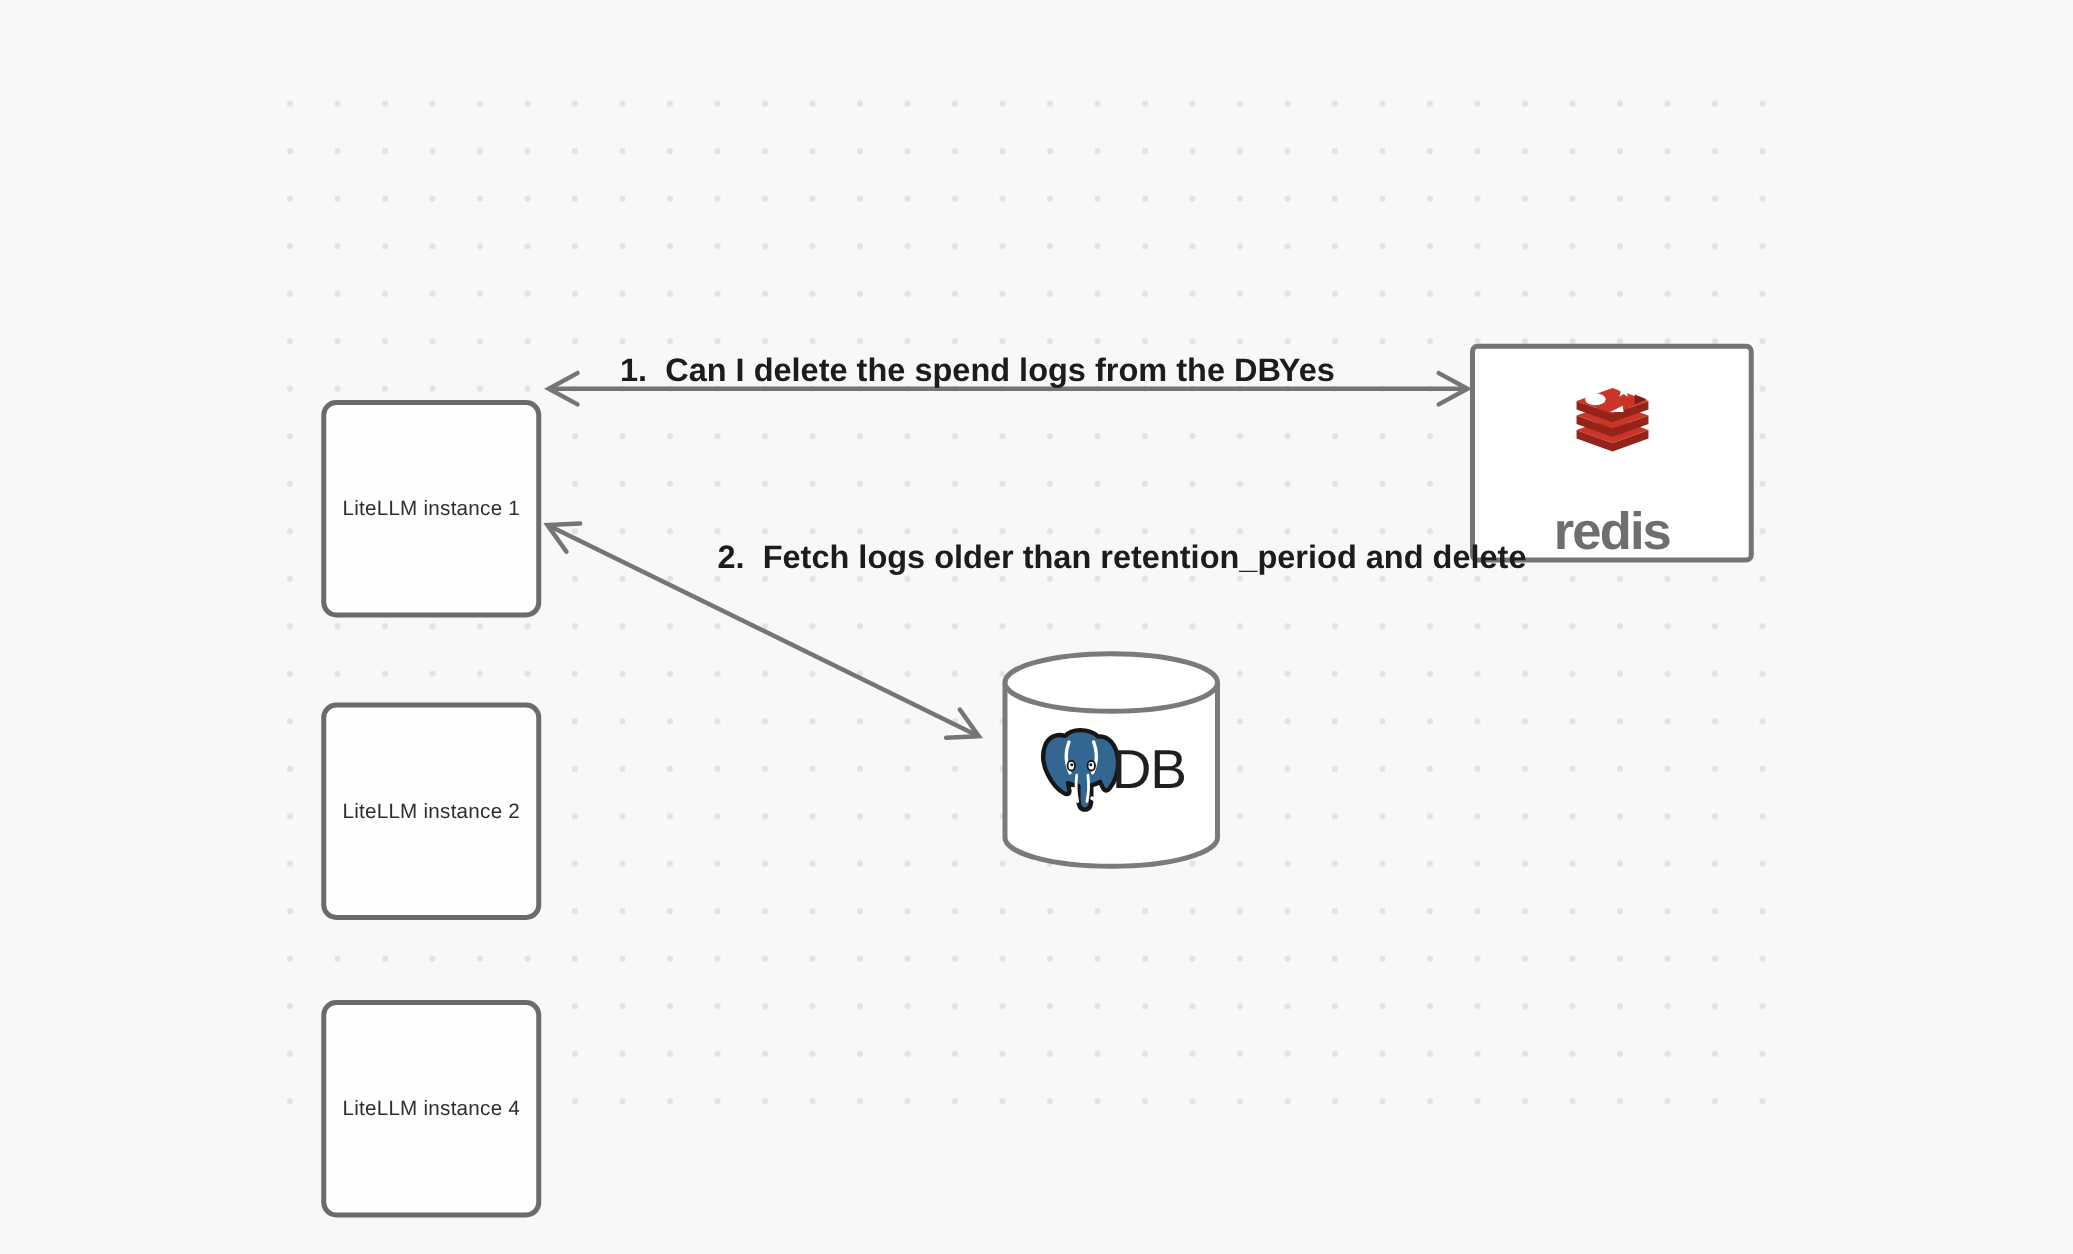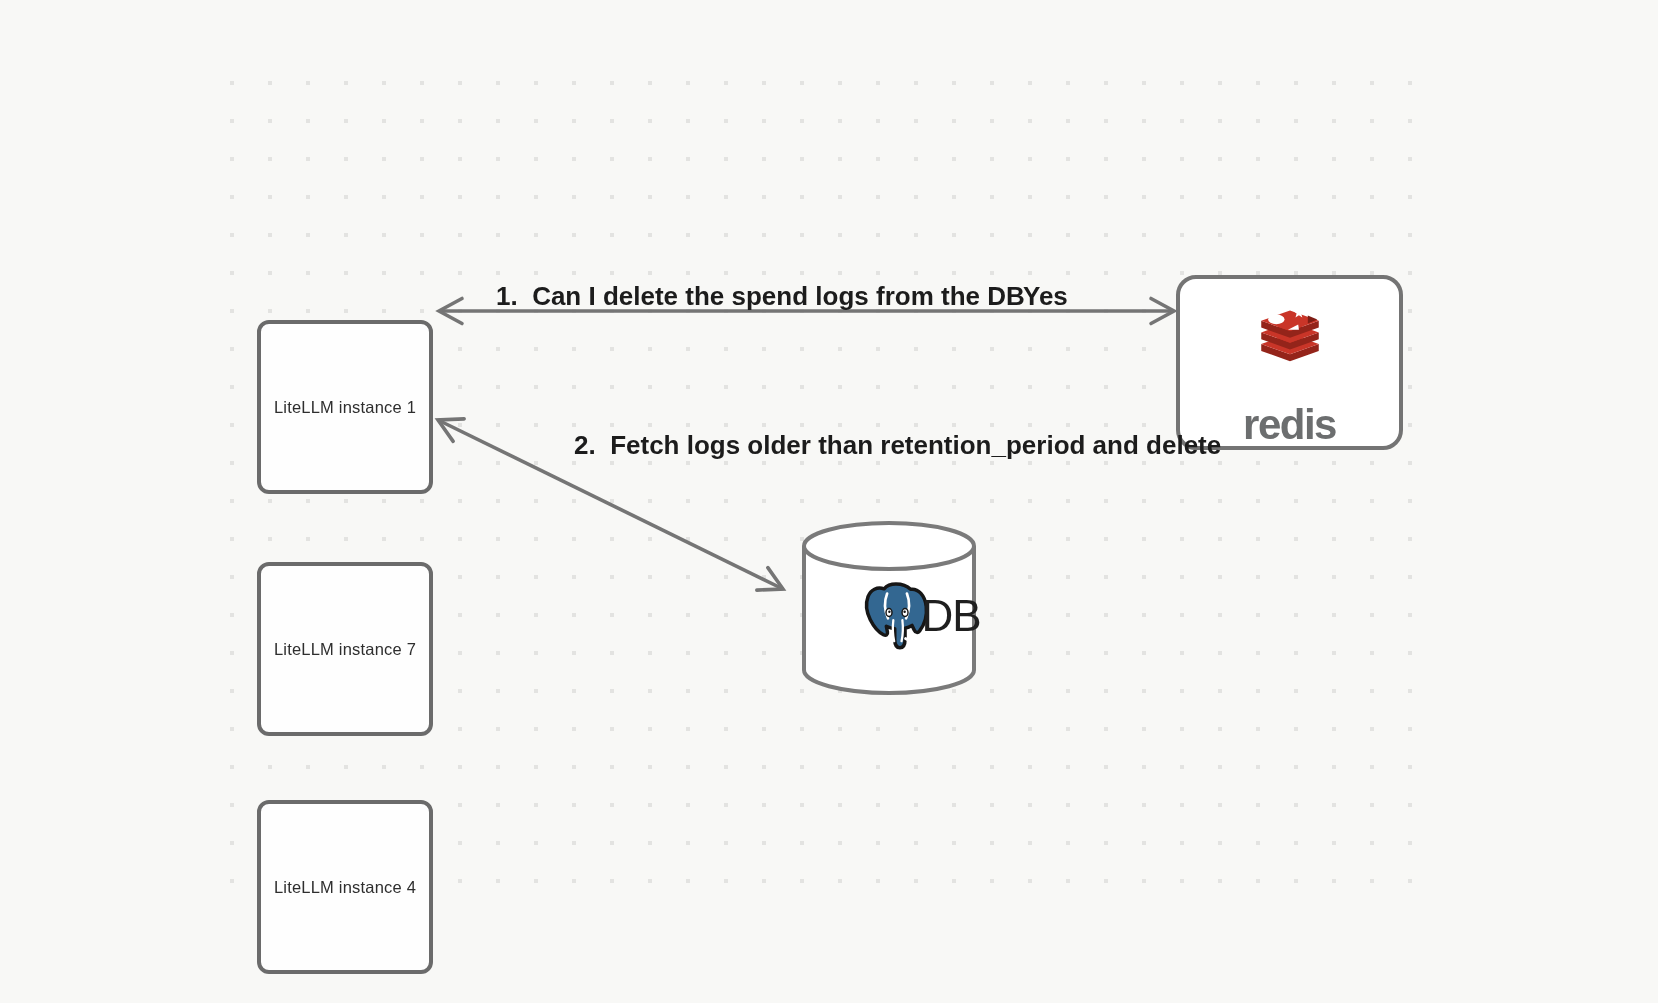--- a/index.html
+++ b/index.html
@@ -21,34 +21,34 @@
   }
   .inode .nlabel{
     font-size:16.5px;color:#2e2e2e;letter-spacing:.2px;white-space:nowrap;
   }
   #node-inst1{left:257px;top:276px;}
   #node-inst2{left:257px;top:518px;}
   #node-inst3{left:257px;top:756px;}
 
   .redis-node{
     position:absolute;left:1176px;top:275px;width:227px;height:175px;box-sizing:border-box;
-    background:#ffffff;border:4px solid #747474;border-radius:20px;
+    background:#ffffff;border:4px solid #747474;border-radius:6px;
     display:flex;flex-direction:column;align-items:center;justify-content:flex-start;gap:35px;
   }
   .redis-node svg{margin-top:26px;display:block;}
   .redis-wordmark{
     font-size:42px;font-weight:bold;color:#6c6e6f;letter-spacing:-1.5px;
     line-height:1;margin-top:1px;
   }
 
   .db-node{position:absolute;left:801px;top:518px;width:176px;height:178px;}
   .db-shape{position:absolute;left:0;top:0;}
   .db-content{
     position:absolute;left:6px;top:56px;width:164px;height:84px;
-    display:flex;align-items:center;justify-content:center;padding-left:32px;
+    display:flex;align-items:center;justify-content:center;
   }
   .db-label{
     font-size:44px;color:#1f1f1f;line-height:1;margin-left:-10px;letter-spacing:-1px;
   }
 
   .arrow-layer{position:absolute;left:0;top:0;pointer-events:none;}
   .arrow-layer line{pointer-events:stroke;}
 
   .edge-label{
     position:absolute;font-weight:bold;font-size:26px;color:#1c1c1c;
@@ -60,21 +60,21 @@
 </style>
 </head>
 <body>
 
 <div class="dotfield"></div>
 
 <div class="inode" id="node-inst1">
   <span class="nlabel">LiteLLM instance 1</span>
 </div>
 <div class="inode" id="node-inst2">
-  <span class="nlabel">LiteLLM instance 7</span>
+  <span class="nlabel">LiteLLM instance 2</span>
 </div>
 <div class="inode" id="node-inst3">
   <span class="nlabel">LiteLLM instance 4</span>
 </div>
 
 <div class="redis-node">
   <svg width="92" height="86" viewBox="0 -8 100 92" aria-hidden="true">
 
     <polygon points="8,49 50,64 92,49 92,59 50,74 8,59" fill="#94241a"></polygon>
     <polygon points="50,34 92,49 50,64 8,49" fill="#c93528"></polygon>

